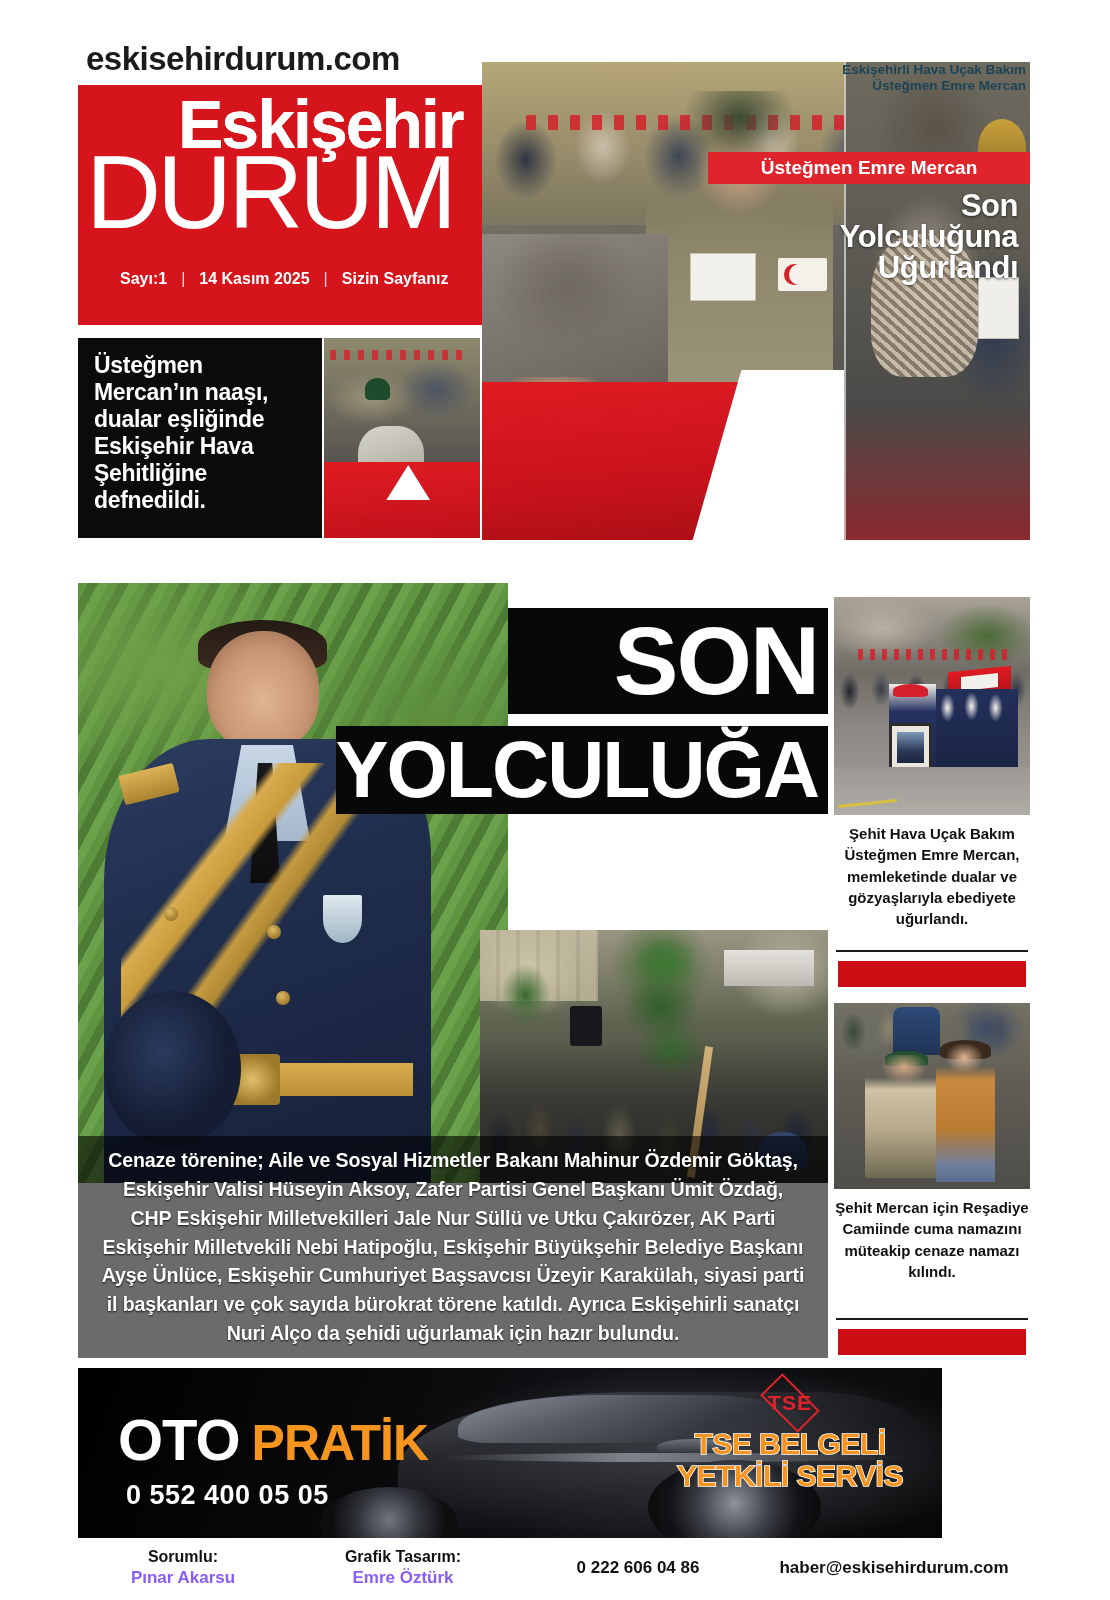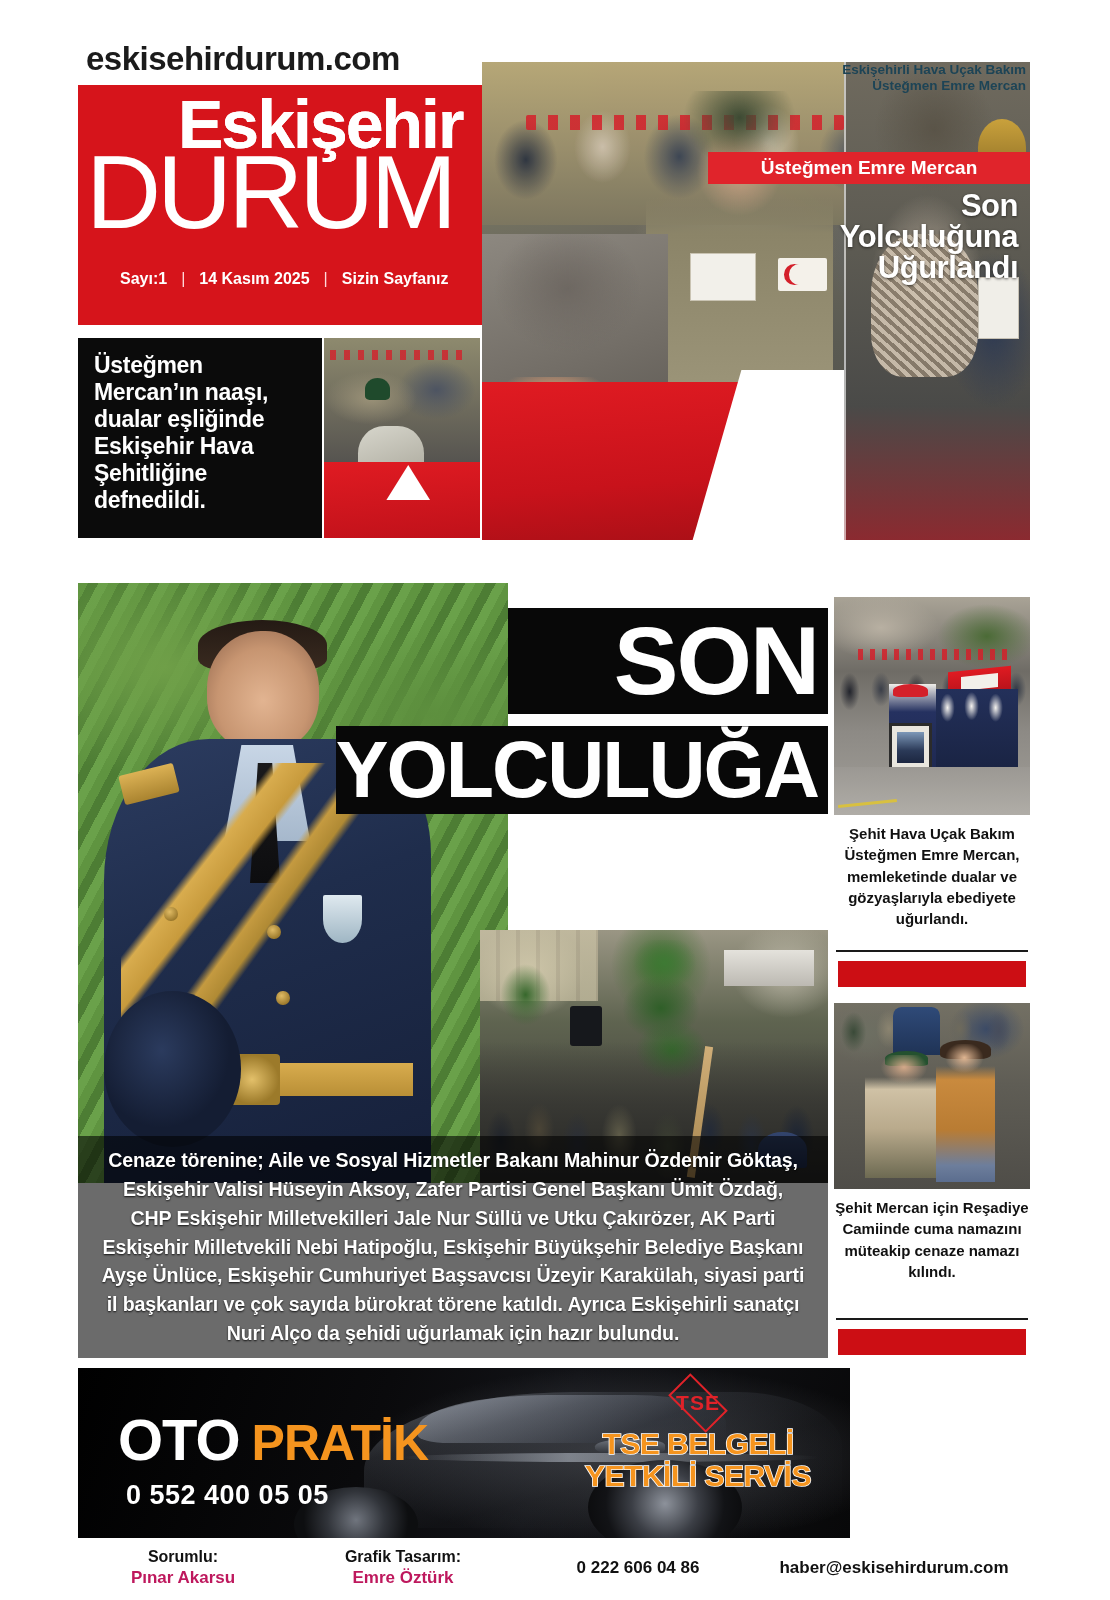--- a/index.html
+++ b/index.html
@@ -553,21 +553,21 @@
     position: absolute; left: 0; top: 614px; width: 196px;
     font-size: 15px; font-weight: bold; color: #111;
     line-height: 1.42; text-align: center;
   }
   .sb-rule-2 { position: absolute; left: 2px; top: 735px; width: 192px; height: 2px; background: #1a1a1a; }
   .sb-bar-2  { position: absolute; left: 4px; top: 746px; width: 188px; height: 26px; background: #cc0e14; }
 
   
   .ad-band {
     position: absolute; left: 78px; top: 1368px;
-    width: 772px; height: 170px; background: #000000;
+    width: 864px; height: 170px; background: #000000;
     overflow: hidden;
   }
   .oto-logo {
     position: absolute; left: 40px; top: 38px; z-index: 5;
     font-size: 58px; font-weight: bold; letter-spacing: -1px;
     display: flex; align-items: baseline; gap: 12px;
   }
   .oto-w { color: #ffffff; }
   .oto-o { color: #f5941e; font-size: 50px; }
   .oto-phone {
@@ -607,21 +607,21 @@
     width: 952px; height: 52px;
     display: flex; align-items: center;
     background: #ffffff;
   }
   .ft-col { text-align: center; }
   .ft-c1 { width: 210px; }
   .ft-c2 { width: 230px; }
   .ft-c3 { width: 240px; }
   .ft-c4 { width: 272px; }
   .ft-lbl  { font-size: 16px; font-weight: bold; color: #111; line-height: 1.35; }
-  .ft-val  { font-size: 17px; font-weight: bold; color: #be185d; line-height: 1.35; }
+  .ft-val  { font-size: 17px; font-weight: bold; color: #8b5cf6; line-height: 1.35; }
   .ft-plain{ font-size: 17px; font-weight: bold; color: #111; }
 </style>
 </head>
 <body>
 
 <div class="page">
 
   <div class="site-url">eskisehirdurum.com</div>
 
   <div class="hero-wrap">

